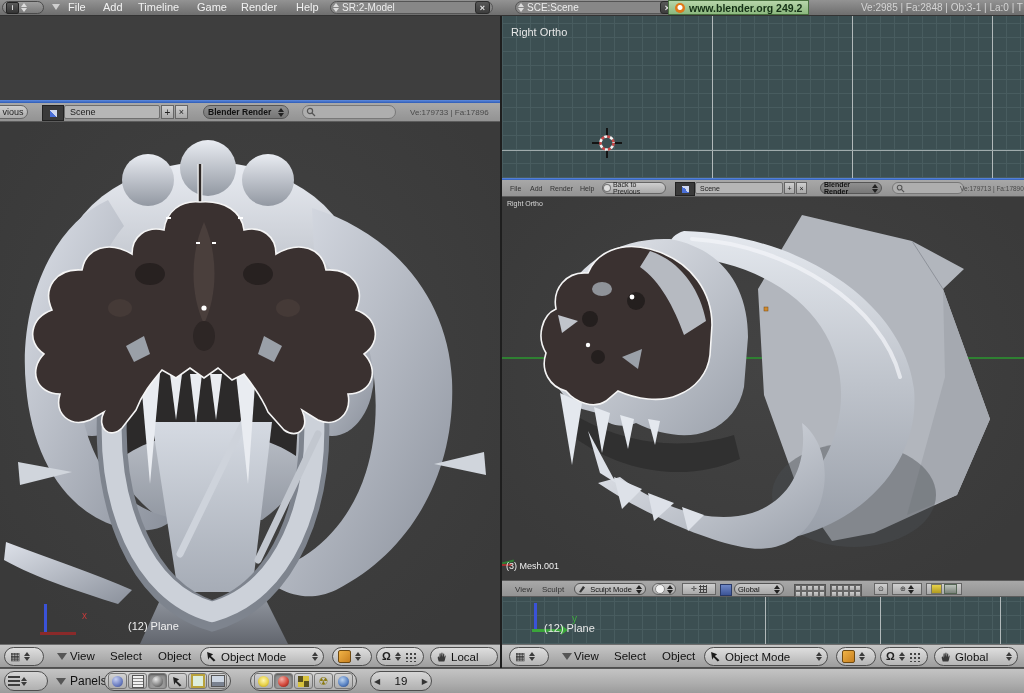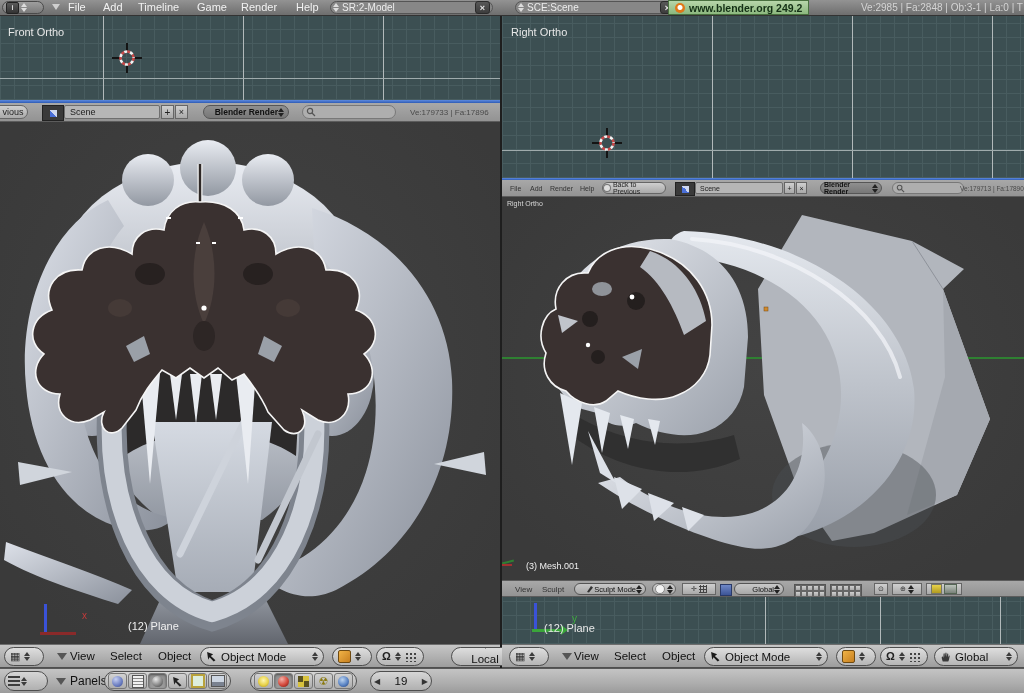--- a/index.html
+++ b/index.html
@@ -41,21 +41,21 @@
   .vmajor{position:absolute;width:1px;background:#b2b9ba;top:0;bottom:0;}
   .hmajor{position:absolute;height:1px;background:#9fabac;left:0;right:0;}
   .vplabel{position:absolute;color:#e8e8e8;font-size:11px;}
   .divider{left:500px;top:16px;width:2px;height:652px;background:#1e1e1e;}
   .blueline{background:linear-gradient(#5d8ae0,#2f5cb4);}
   
   .eheader{background:linear-gradient(#a8a8a8,#939393);border-bottom:1px solid #5c5c5c;box-sizing:border-box;}
   .efield{position:absolute;background:#b6b6b6;border:1px solid #6e6e6e;color:#222;
           box-sizing:border-box;display:flex;align-items:center;}
   .edrop{position:absolute;background:linear-gradient(#8f8f8f,#777);border:1px solid #565656;
-         color:#111;box-sizing:border-box;display:flex;align-items:center;justify-content:flex-end;border-radius:7px;}
+         color:#111;box-sizing:border-box;display:flex;align-items:center;justify-content:space-between;border-radius:7px;}
   .esearch{position:absolute;background:#aeaeae;border:1px solid #787878;border-radius:8px;box-sizing:border-box;
            display:flex;align-items:center;padding-left:3px;}
   .ebtn{position:absolute;background:linear-gradient(#cfcfcf,#a9a9a9);border:1px solid #666;
         box-sizing:border-box;display:flex;align-items:center;justify-content:center;color:#222;}
   .etext{position:absolute;color:#333;white-space:nowrap;}
   .estats{position:absolute;color:#4a4a4a;white-space:nowrap;}
   .scene-ico{background:#3a3a3a;border:1px solid #222;display:flex;align-items:center;justify-content:center;}
   .scene-ico i{display:block;width:7px;height:7px;
       background:linear-gradient(45deg,#4a6fd8 0 50%,#cfd8f0 50% 100%);}
   .imgarea{background:radial-gradient(ellipse at 50% 45%, #434343 0%, #3a3a3a 85%);}
@@ -135,35 +135,20 @@
     </div>
     <div class="greenbtn" style="left:668px;">
       <span class="blorb"></span>
       <span>www.blender.org 249.2</span>
     </div>
     <span class="tstats" style="left:860px;width:164px;overflow:hidden;">Ve:2985 | Fa:2848 | Ob:3-1 | La:0 | T</span>
   </div>
 
   <div class="abs divider"></div>
 
-  <div class="abs grid" style="left:0;top:16px;width:500px;height:84px;">
-    <div class="vmajor" style="left:103px;"></div>
-    <div class="vmajor" style="left:243px;"></div>
-    <div class="vmajor" style="left:383px;"></div>
-    <div class="hmajor" style="top:62px;"></div>
-    <span class="vplabel" style="left:8px;top:10px;">Front Ortho</span>
-    <svg class="abs cursor3d" style="left:112px;top:27px;" viewBox="0 0 30 30">
-      <line x1="15" y1="0" x2="15" y2="8" stroke="#141414" stroke-width="2"></line>
-      <line x1="15" y1="22" x2="15" y2="30" stroke="#141414" stroke-width="2"></line>
-      <line x1="0" y1="15" x2="8" y2="15" stroke="#141414" stroke-width="2"></line>
-      <line x1="22" y1="15" x2="30" y2="15" stroke="#141414" stroke-width="2"></line>
-      <circle cx="15" cy="15" r="6.5" fill="none" stroke="#c94848" stroke-width="2.6" stroke-dasharray="3 3"></circle>
-      <circle cx="15" cy="15" r="6.5" fill="none" stroke="#f2f2f2" stroke-width="2.6" stroke-dasharray="3 3" stroke-dashoffset="3"></circle>
-    </svg>
-  </div>
 
   <div class="abs blueline" style="left:0;top:100px;width:500px;height:3px;"></div>
 
   <div class="abs eheader" style="left:0;top:103px;width:500px;height:19px;padding-left:16px;">
     <div class="ebtn" style="left:-14px;top:2px;width:42px;height:14px;border-radius:8px;font-size:9px;padding-left:12px;">
       <span>vious</span>
     </div>
     <div class="abs scene-ico" style="left:42px;top:2px;width:20px;height:14px;">
         <i></i>
       </div>
@@ -305,21 +290,21 @@
         </span>
     </div>
     <div class="pill" style="left:376px;width:48px;">
       <span class="omega">Ω</span>
       <span class="stepper">
           <i class="tri-u"></i>
           <i class="tri-d"></i>
         </span>
       <span class="dotgrid"></span>
     </div>
-    <div class="pill" style="left:451px;width:68px;flex-direction:column;">
+    <div class="pill" style="left:430px;width:68px;">
       <svg width="11" height="12" viewBox="0 0 12 12">
         <path d="M3,11 C2,8 1.5,6 2.2,5.6 C2.9,5.2 3.3,6 3.6,7 L3.9,2.4 C4,1.6 5,1.6 5.1,2.4 L5.3,6 L5.9,1.8 C6,1 7,1 7.1,1.8 L7.2,6 L7.9,2.6 C8.1,1.9 9,2 9,2.8 L8.9,6.5 L9.6,4.8 C9.9,4.1 10.8,4.4 10.6,5.2 C10.2,7 9.8,9.5 9,11 Z" fill="#3a3a3a"></path>
         </svg>
       <span class="lbl">Local</span>
     </div>
   </div>
 
   <div class="abs grid" style="left:502px;top:16px;width:522px;height:162px;">
     <div class="vmajor" style="left:210px;"></div>
     <div class="vmajor" style="left:350px;"></div>
@@ -419,21 +404,21 @@
       <circle cx="96" cy="160" r="7" fill="#241f1e"></circle>
       <circle cx="86" cy="148" r="2.2" fill="#ffffff"></circle>
       <circle cx="130" cy="100" r="2.4" fill="#ffffff"></circle>
       <rect x="262" y="110" width="4" height="4" fill="#cf8a2e" stroke="#7a4a10" stroke-width="0.5"></rect>
     </svg>
 
     <div class="abs" style="left:0px;top:358px;width:14px;height:14px;">
       <div class="abs" style="left:0;top:6px;width:12px;height:2px;background:#2f8032;transform:rotate(-15deg);"></div>
       <div class="abs" style="left:0;top:9px;width:10px;height:2px;background:#a03030;"></div>
     </div>
-    <span class="abs wtext" style="left:24px;top:364px;font-size:9px;">(3) Mesh.001</span>
+    <span class="abs wtext" style="left:4px;top:364px;font-size:9px;">(3) Mesh.001</span>
   </div>
 
   <div class="abs eheader" style="left:502px;top:580px;width:522px;height:17px;border-top:1px solid #5c5c5c;">
     <span class="etext" style="left:13px;top:4px;font-size:8px;">View</span>
     <span class="etext" style="left:40px;top:4px;font-size:8px;">Sculpt</span>
     <div class="edrop" style="left:72px;top:2px;width:72px;height:12px;font-size:7.5px;padding:0 3px;background:linear-gradient(#c8c8c8,#a8a8a8);">
       <svg width="8" height="8" viewBox="0 0 8 8">
         <path d="M1,7 L5,1 L7,2.5 L3,7.5 Z" fill="#333"></path>
         </svg>
       <span>Sculpt Mode</span>

